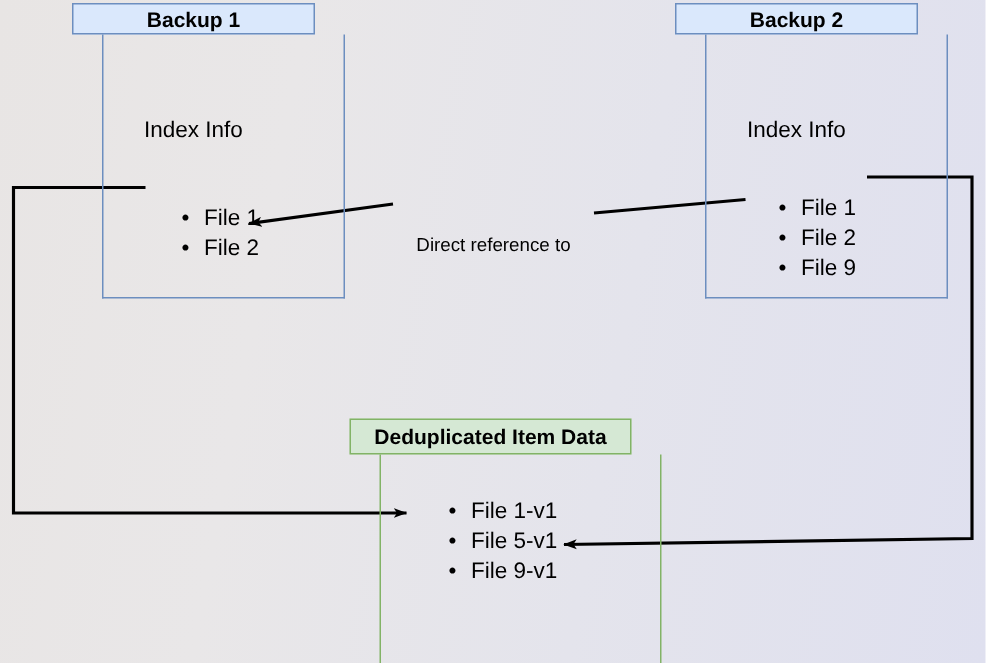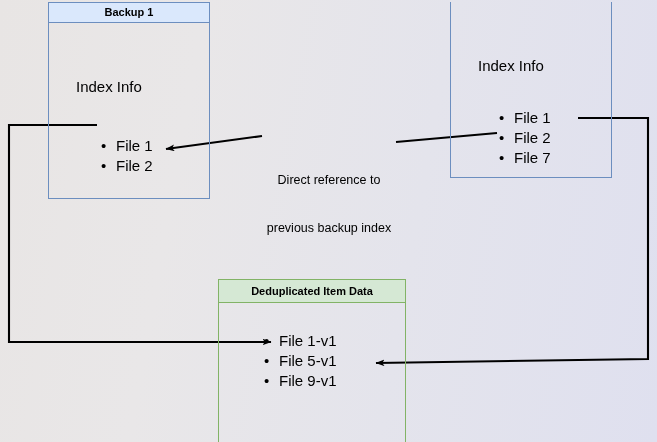--- a/index.html
+++ b/index.html
@@ -29,32 +29,33 @@
   }
   .node {
     position: absolute;
     box-sizing: border-box;
   }
   .node .hdr {
     box-sizing: border-box;
     width: 100%;
     text-align: center;
     font-weight: bold;
-    font-size: 11px;
+    font-size: 14px;
     color: #000;
     line-height: 1;
     display: flex;
     align-items: center;
     justify-content: center;
   }
   .node .body {
     box-sizing: border-box;
     width: 100%;
     position: relative;
     background: transparent;
+    margin-left: 20px;
   }
   .blue-node .hdr {
     background: #dae8fc;
     border: 1px solid #6c8ebf;
   }
   .blue-node .body {
     border: 1px solid #6c8ebf;
     border-top: none;
   }
   .green-node .hdr {
@@ -129,41 +130,43 @@
     <div class="body" style="height:176px;">
       <div class="index-title" style="left:27px; top:55px;">Index Info</div>
       <ul class="filelist" style="left:52px; top:113px;">
         <li>File 1</li>
         <li>File 2</li>
       </ul>
     </div>
   </div>
 
   <div class="node blue-node" style="left:450px; top:2px; width:162px; height:197px;">
+    <div class="hdr" style="height:21px;">
+      <span>Backup 2</span>
+    </div>
     <div class="body" style="height:176px;">
       <div class="index-title" style="left:27px; top:55px;">Index Info</div>
       <ul class="filelist" style="left:48px; top:106px;">
         <li>File 1</li>
         <li>File 2</li>
-        <li>File 7</li>
+        <li>File 9</li>
       </ul>
     </div>
   </div>
 
-  <div class="node green-node" style="left:218px; top:279px; width:188px; height:163px;">
+  <div class="node green-node" style="left:233px; top:279px; width:188px; height:163px;">
     <div class="hdr" style="height:24px;">
       <span>Deduplicated Item Data</span>
     </div>
     <div class="body" style="height:163px;">
       <ul class="filelist" style="left:45px; top:28px;">
         <li>File 1-v1</li>
         <li>File 5-v1</li>
         <li>File 9-v1</li>
       </ul>
     </div>
   </div>
 
-  <div class="center-label" style="left:248px; top:140px; width:162px;">
+  <div class="center-label" style="left:248px; top:123px; width:162px;">
     <div>Direct reference to</div>
-    <div>previous backup index</div>
   </div>
 
 </div>
 
 </body></html>

